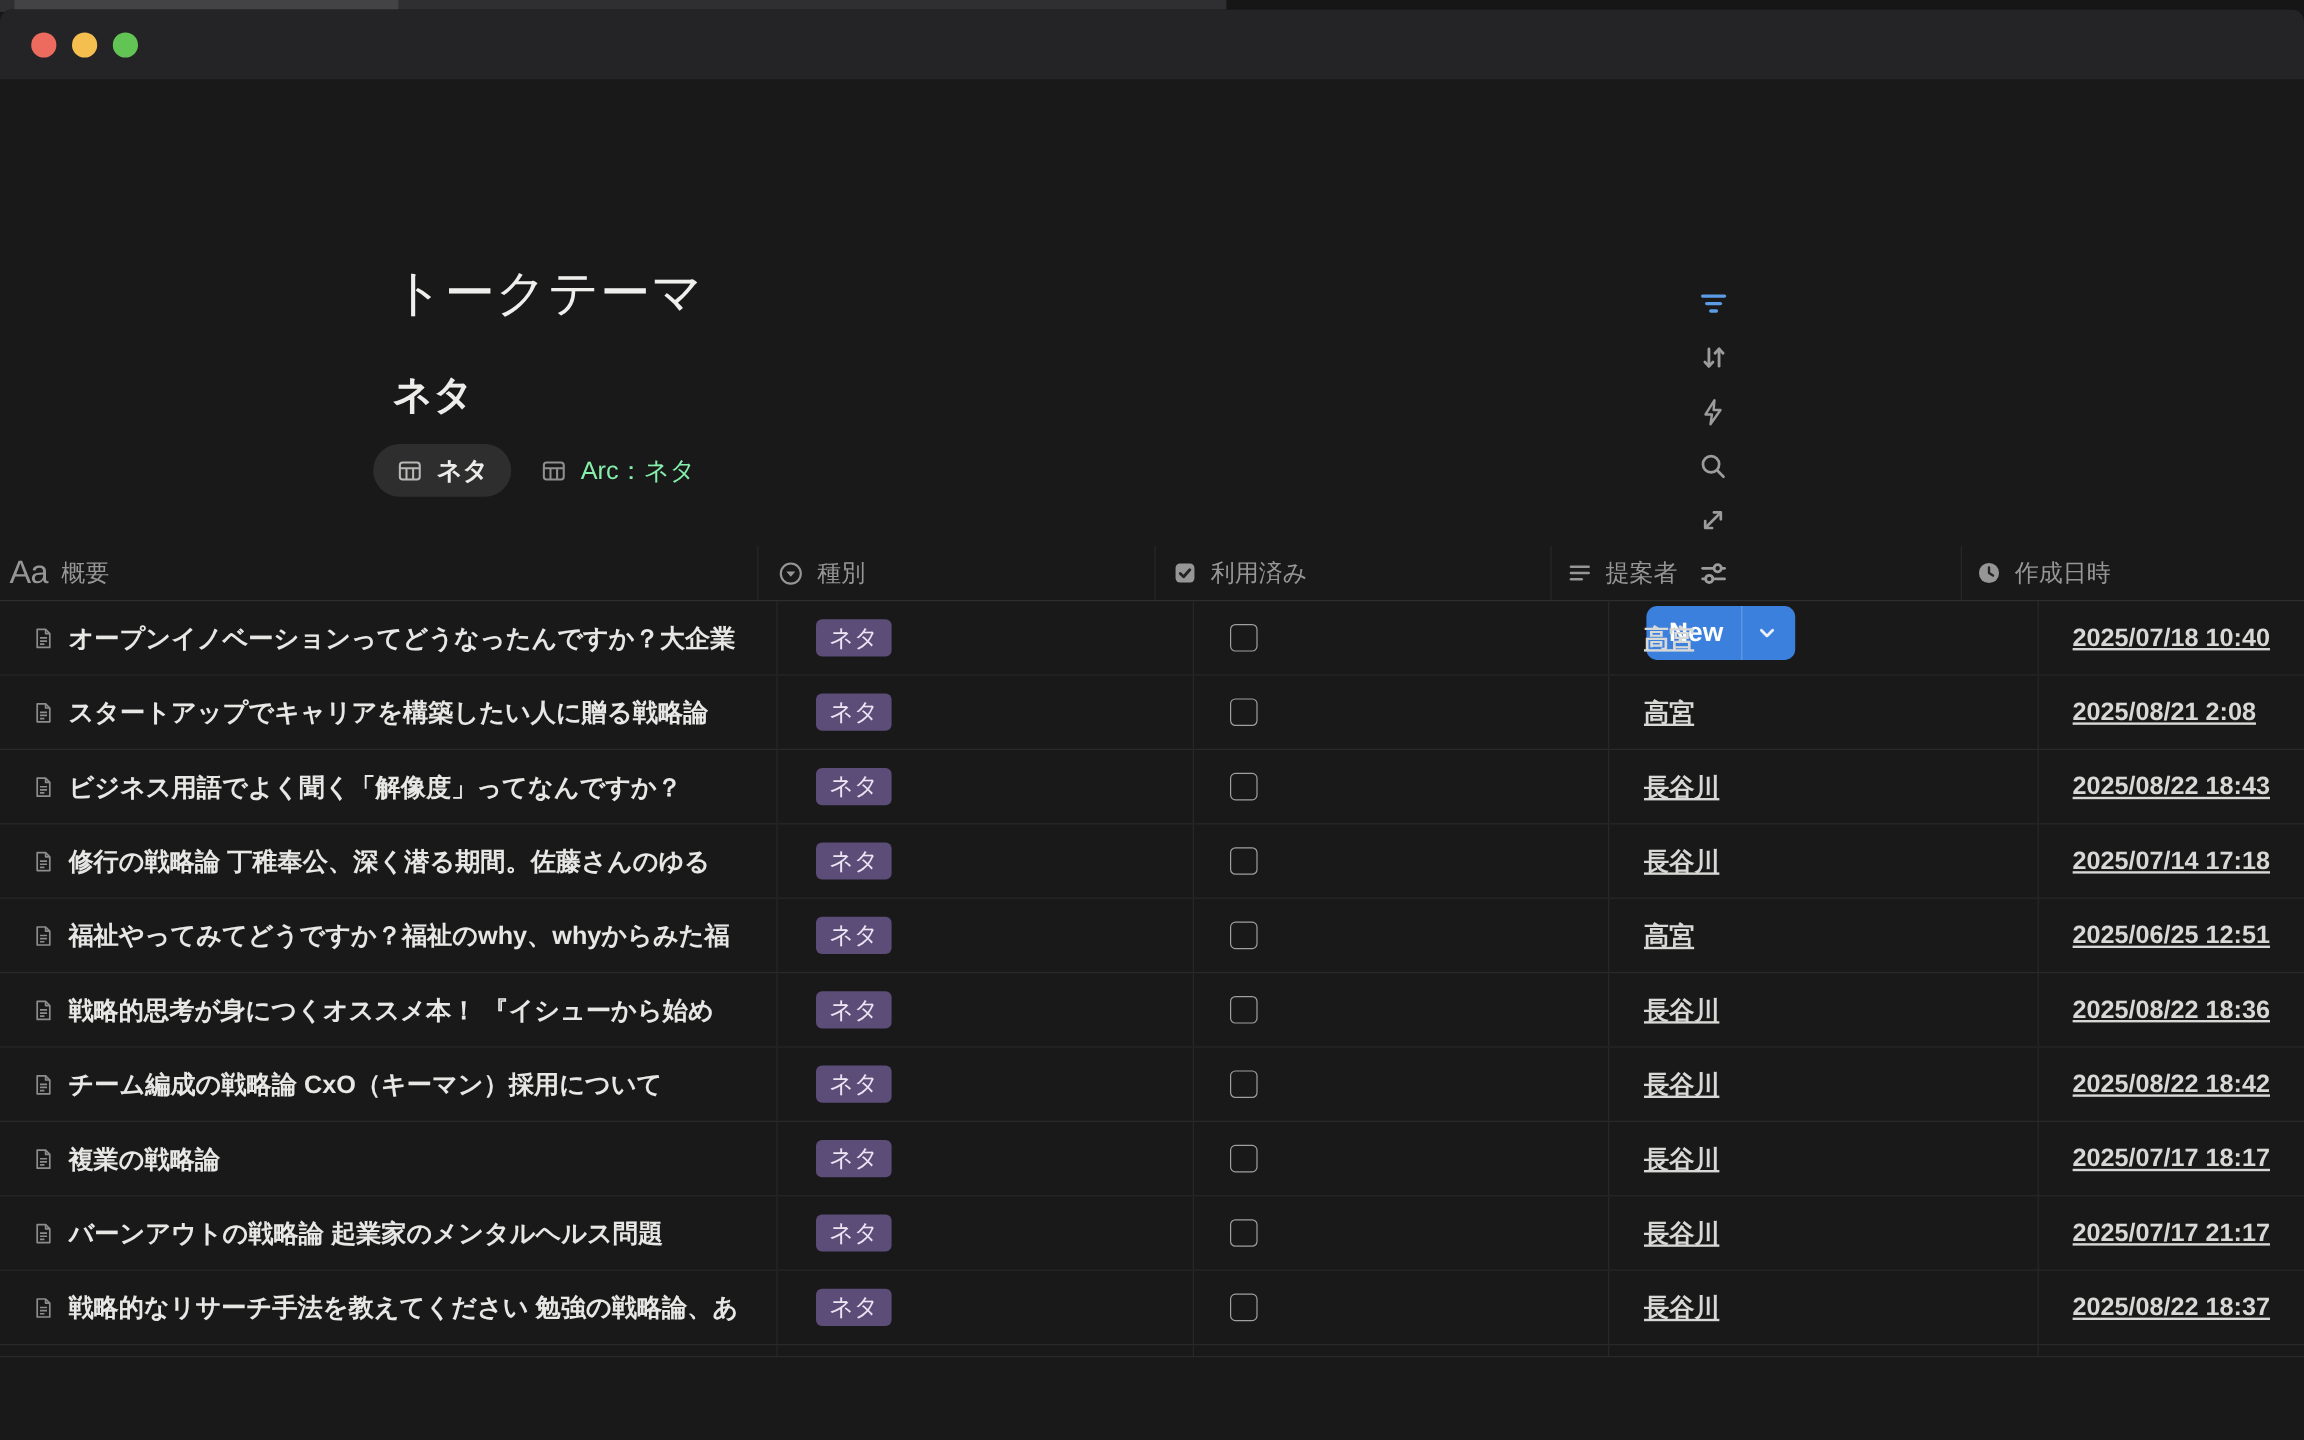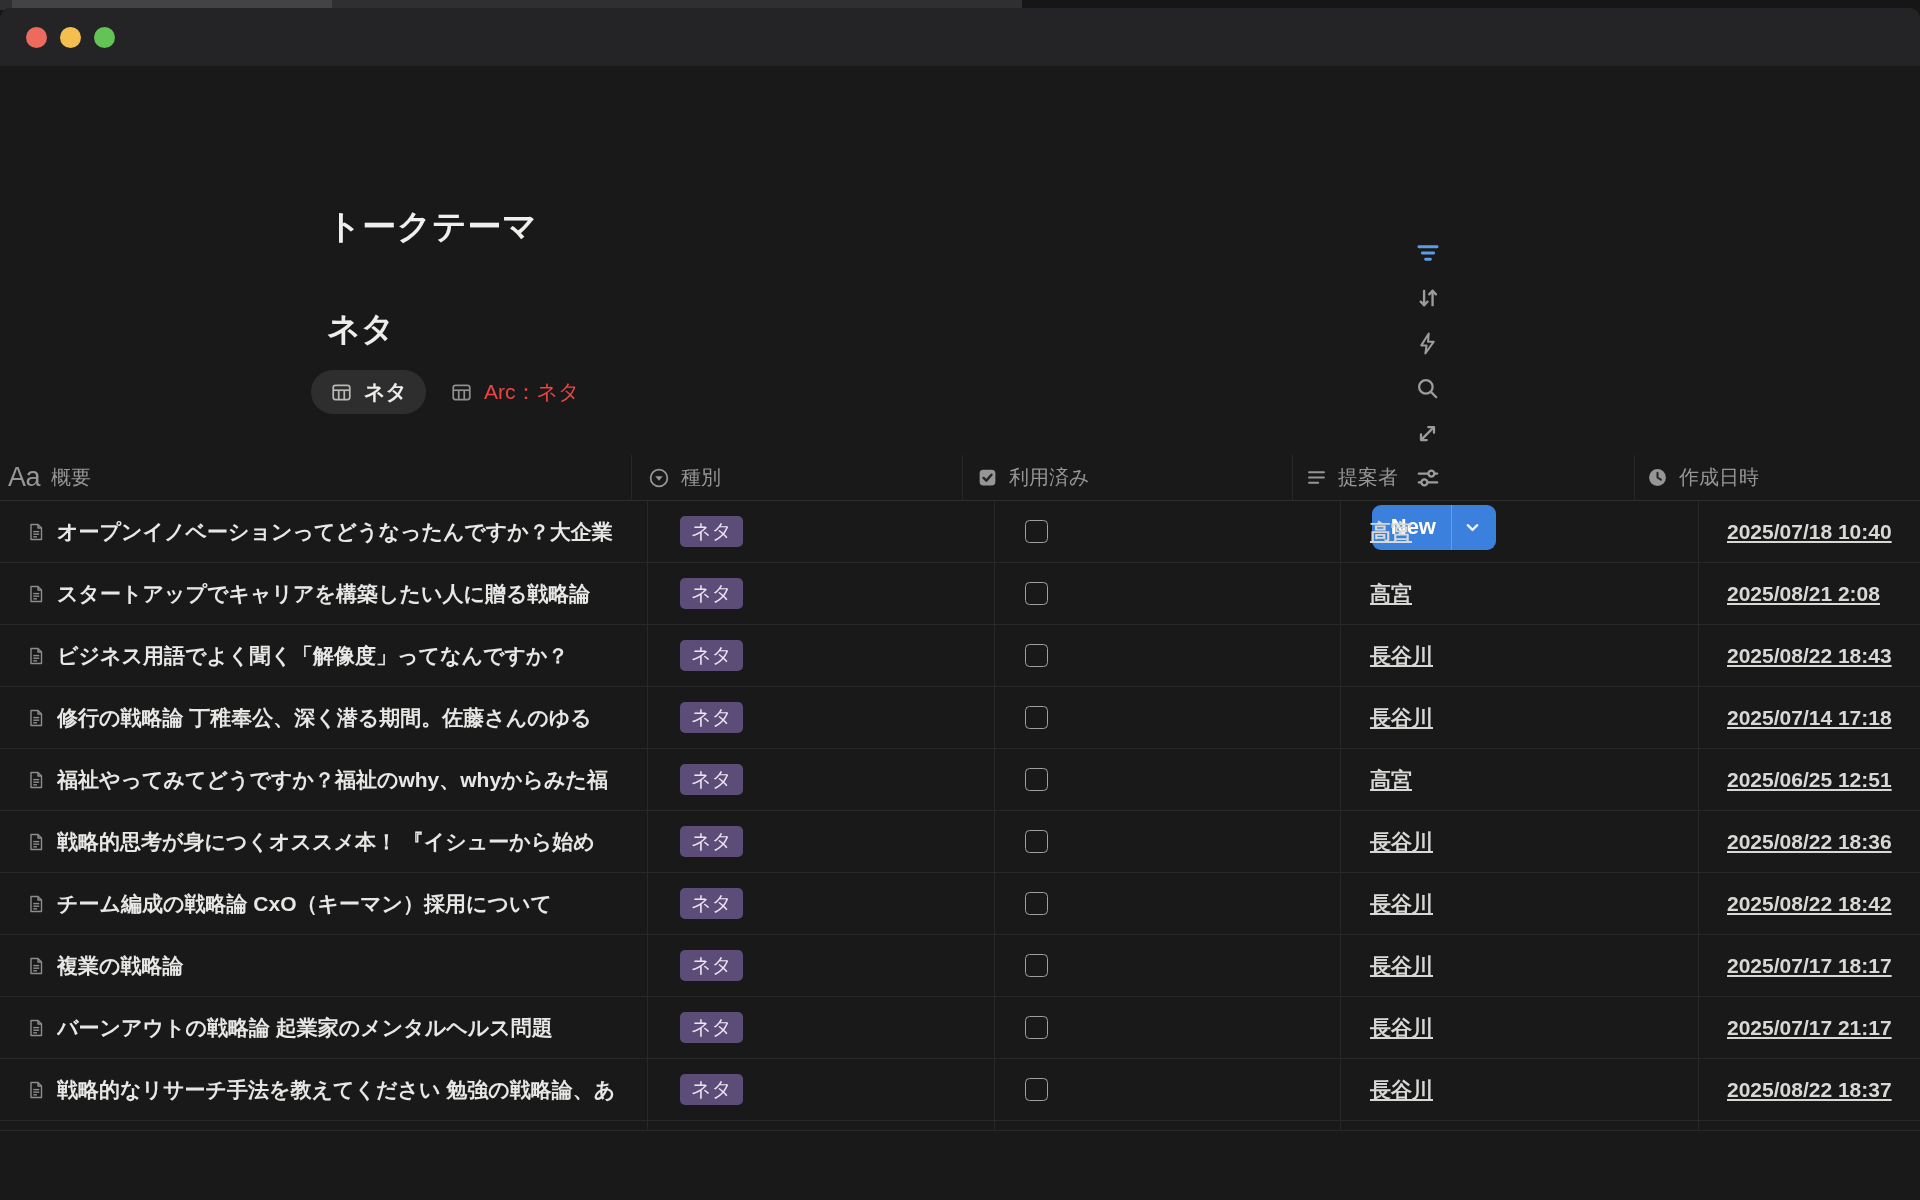--- a/index.html
+++ b/index.html
@@ -7,28 +7,28 @@
           font-family:"Liberation Sans","DejaVu Sans",sans-serif;-webkit-font-smoothing:antialiased;}
   
   .top-sliver{position:absolute;top:0;left:0;width:1022px;height:10px;background:#2f2f31;}
   .top-sliver-bright{position:absolute;top:0;left:12px;width:320px;height:10px;background:#434345;}
   
   .window{position:absolute;top:8px;left:0;right:0;bottom:0;background:#191919;
           border-radius:10px 10px 0 0;overflow:hidden;}
   .titlebar{height:58px;background:#242426;display:flex;align-items:center;padding-left:26px;gap:13px;}
   .light{width:21px;height:21px;border-radius:50%;cursor:pointer;}
   
-  .page-title{position:absolute;left:327px;top:196px;font-size:34px;font-weight:700;color:#efefed;letter-spacing:.5px;}
+  .page-title{position:absolute;left:327px;top:208px;font-size:42px;font-weight:400;color:#efefed;letter-spacing:.5px;}
   .section-title{position:absolute;left:327px;top:299px;font-size:33px;font-weight:700;color:#ededeb;}
   
   .views-bar{position:absolute;left:311px;right:424px;top:361px;height:46px;
              display:flex;align-items:center;justify-content:space-between;}
   .tabs{display:flex;align-items:center;gap:24px;}
   .tab{display:flex;align-items:center;gap:11px;height:44px;padding:0 19px;border-radius:22px;
-       font-size:21px;color:#ef4444;font-weight:400;cursor:pointer;}
+       font-size:21px;color:#86efac;font-weight:400;cursor:pointer;}
   .tab.active{background:#2e2e2e;color:#ececea;font-weight:700;}
   .tab .ticon{display:flex;color:#b9b9b7;}
   .tab.inactive .ticon{color:#8f8f8f;}
   .toolbar{display:flex;align-items:center;gap:8px;flex-direction:column;}
   .tbtn{width:37px;height:37px;display:flex;align-items:center;justify-content:center;color:#9c9c9c;
         cursor:pointer;border-radius:6px;background:transparent;border:none;padding:0;}
   .tbtn.active{color:#5c9ce5;}
   .new-btn{display:flex;align-items:center;height:45px;background:#3b80dc;border-radius:9px;color:#ffffff;
            margin-left:12px;cursor:pointer;overflow:hidden;}
   .new-label{font-size:22px;font-weight:700;padding:0 15px 0 19px;}

